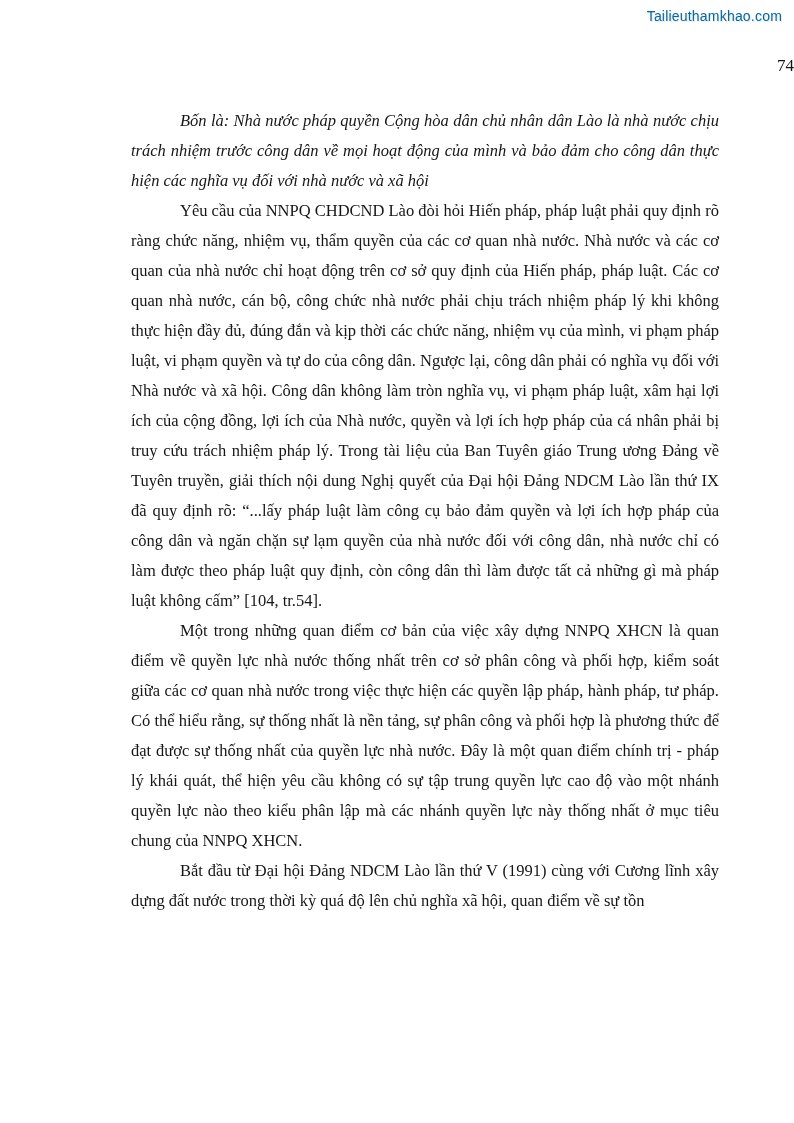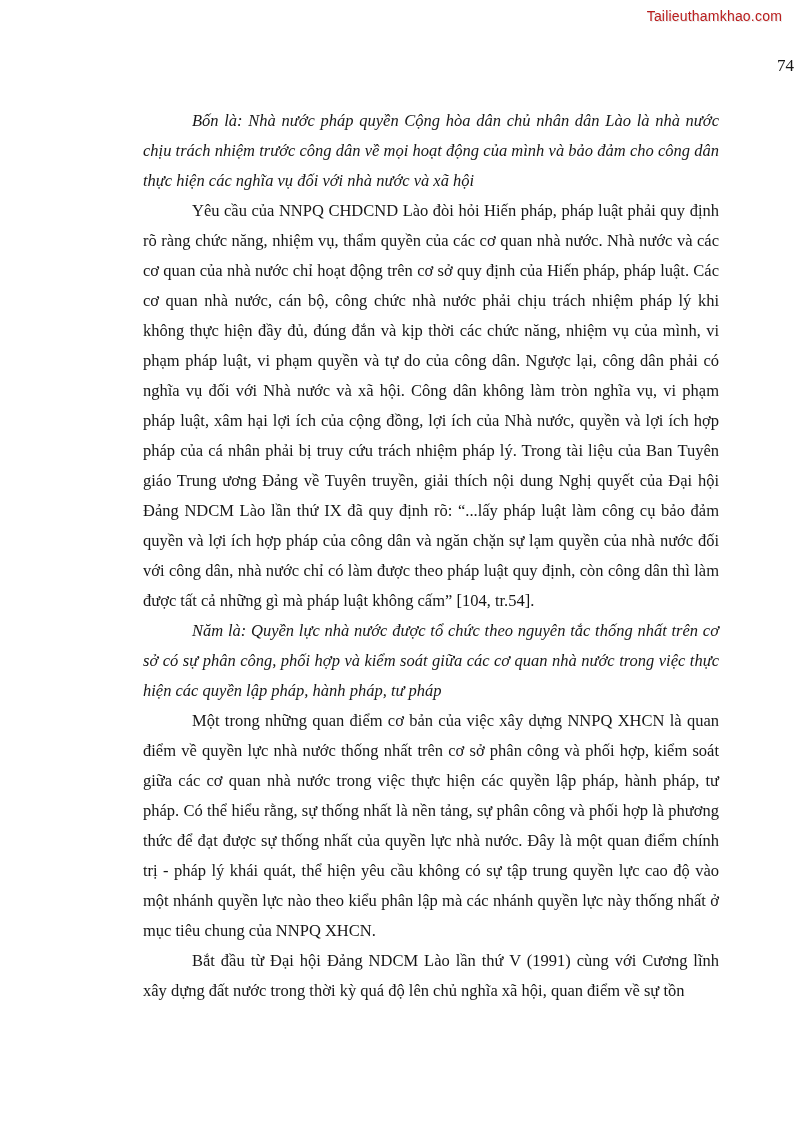--- a/index.html
+++ b/index.html
@@ -12,21 +12,21 @@
     overflow: hidden;
     font-family: "Liberation Serif", "DejaVu Serif", serif;
     color: #111111;
   }
   .watermark {
     position: absolute;
     top: 8px;
     right: 12px;
     font-family: "Liberation Sans", "DejaVu Sans", sans-serif;
     font-size: 14px;
-    color: #b91c1c;
+    color: #0369a1;
     text-shadow: 1px 1px 0 #e9e9e9;
     letter-spacing: 0.2px;
   }
   .page-number {
     position: absolute;
     top: 56px;
     left: 0;
     width: 100%;
     text-align: right;
     font-size: 17px;
@@ -37,34 +37,32 @@
     top: 106px;
     left: 131px;
     width: 588px;
     font-size: 16.5px;
     line-height: 30px;
     text-align: justify;
     color: #161616;
   }
   .para {
     text-indent: 49px;
-    margin-left: 12px;
   }
   .para.italic {
     font-style: italic;
   }
 </style>
 </head>
 <body>
 
 <div class="page">
   <div class="watermark">Tailieuthamkhao.com</div>
 
   <div class="page-number">74</div>
 
   <div class="doc-body">
     <p class="para italic">Bốn là: Nhà nước pháp quyền Cộng hòa dân chủ nhân dân Lào là nhà nước chịu trách nhiệm trước công dân về mọi hoạt động của mình và bảo đảm cho công dân thực hiện các nghĩa vụ đối với nhà nước và xã hội</p>
     <p class="para">Yêu cầu của NNPQ CHDCND Lào đòi hỏi Hiến pháp, pháp luật phải quy định rõ ràng chức năng, nhiệm vụ, thẩm quyền của các cơ quan nhà nước. Nhà nước và các cơ quan của nhà nước chỉ hoạt động trên cơ sở quy định của Hiến pháp, pháp luật. Các cơ quan nhà nước, cán bộ, công chức nhà nước phải chịu trách nhiệm pháp lý khi không thực hiện đầy đủ, đúng đắn và kịp thời các chức năng, nhiệm vụ của mình, vi phạm pháp luật, vi phạm quyền và tự do của công dân. Ngược lại, công dân phải có nghĩa vụ đối với Nhà nước và xã hội. Công dân không làm tròn nghĩa vụ, vi phạm pháp luật, xâm hại lợi ích của cộng đồng, lợi ích của Nhà nước, quyền và lợi ích hợp pháp của cá nhân phải bị truy cứu trách nhiệm pháp lý. Trong tài liệu của Ban Tuyên giáo Trung ương Đảng về Tuyên truyền, giải thích nội dung Nghị quyết của Đại hội Đảng NDCM Lào lần thứ IX đã quy định rõ: “...lấy pháp luật làm công cụ bảo đảm quyền và lợi ích hợp pháp của công dân và ngăn chặn sự lạm quyền của nhà nước đối với công dân, nhà nước chỉ có làm được theo pháp luật quy định, còn công dân thì làm được tất cả những gì mà pháp luật không cấm” [104, tr.54].</p>
-    <p class="para italic">Năm là: Quyền lực nhà nước được tổ chức theo nguyên tắc thống nhất trên cơ sở có sự phân công, phối hợp và kiểm soát giữa các cơ quan nhà nước trong việc thực hiện các quyền lập pháp, hành pháp, tư pháp</p>
     <p class="para">Một trong những quan điểm cơ bản của việc xây dựng NNPQ XHCN là quan điểm về quyền lực nhà nước thống nhất trên cơ sở phân công và phối hợp, kiểm soát giữa các cơ quan nhà nước trong việc thực hiện các quyền lập pháp, hành pháp, tư pháp. Có thể hiểu rằng, sự thống nhất là nền tảng, sự phân công và phối hợp là phương thức để đạt được sự thống nhất của quyền lực nhà nước. Đây là một quan điểm chính trị - pháp lý khái quát, thể hiện yêu cầu không có sự tập trung quyền lực cao độ vào một nhánh quyền lực nào theo kiểu phân lập mà các nhánh quyền lực này thống nhất ở mục tiêu chung của NNPQ XHCN.</p>
     <p class="para">Bắt đầu từ Đại hội Đảng NDCM Lào lần thứ V (1991) cùng với Cương lĩnh xây dựng đất nước trong thời kỳ quá độ lên chủ nghĩa xã hội, quan điểm về sự tồn</p>
   </div>
 </div>
 
 </body></html>

